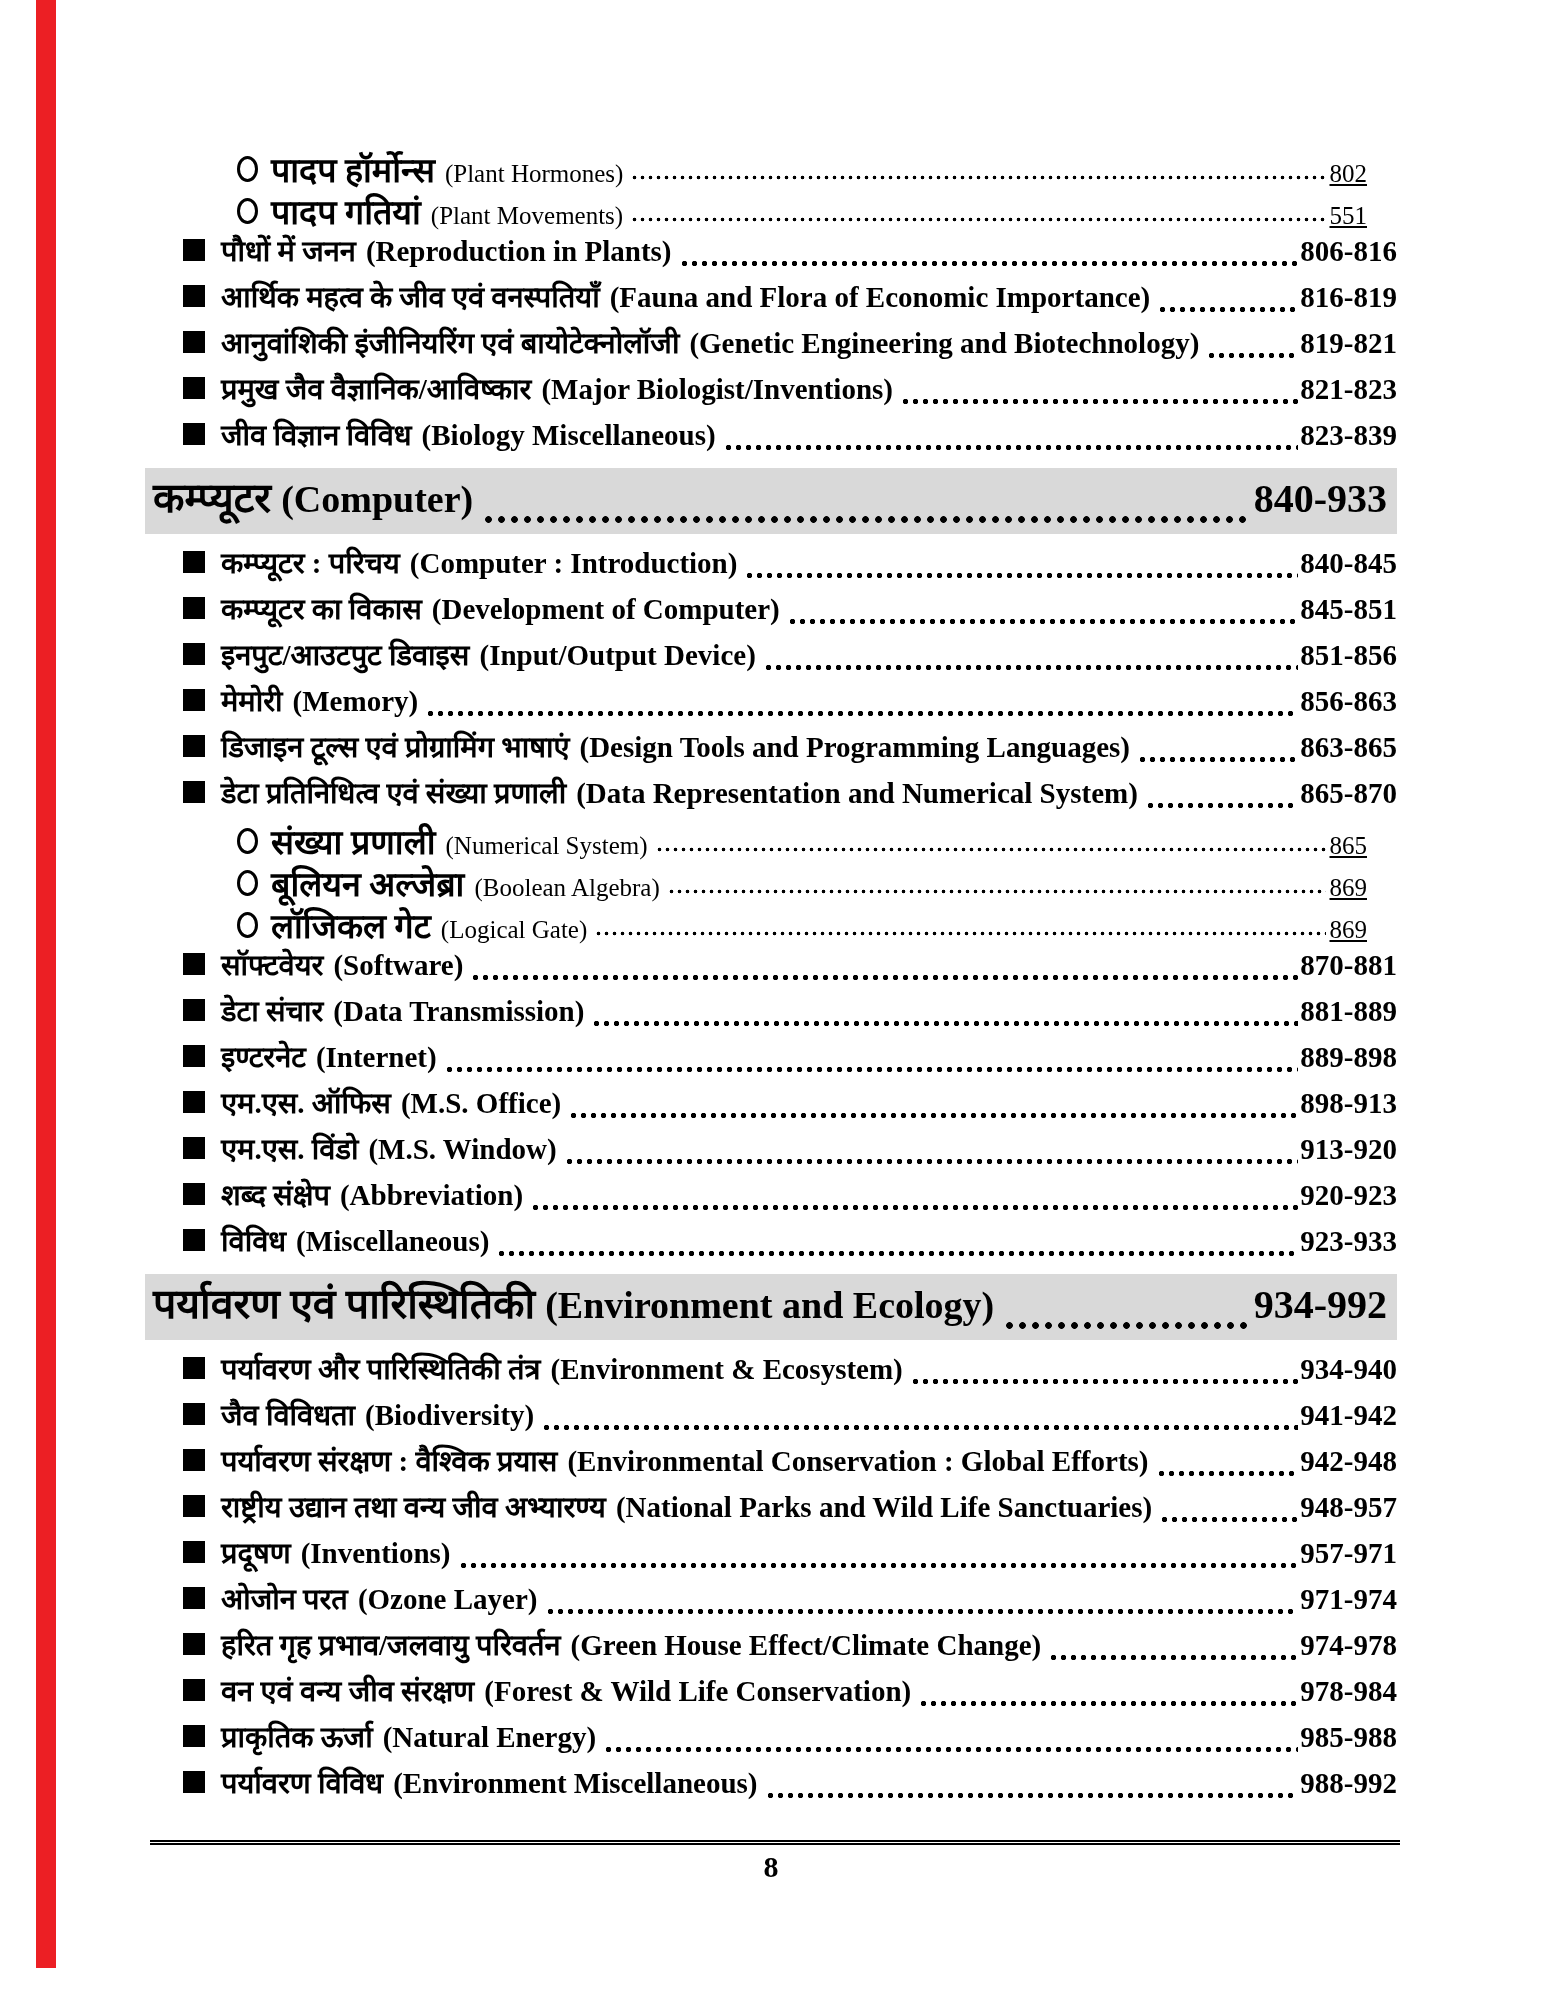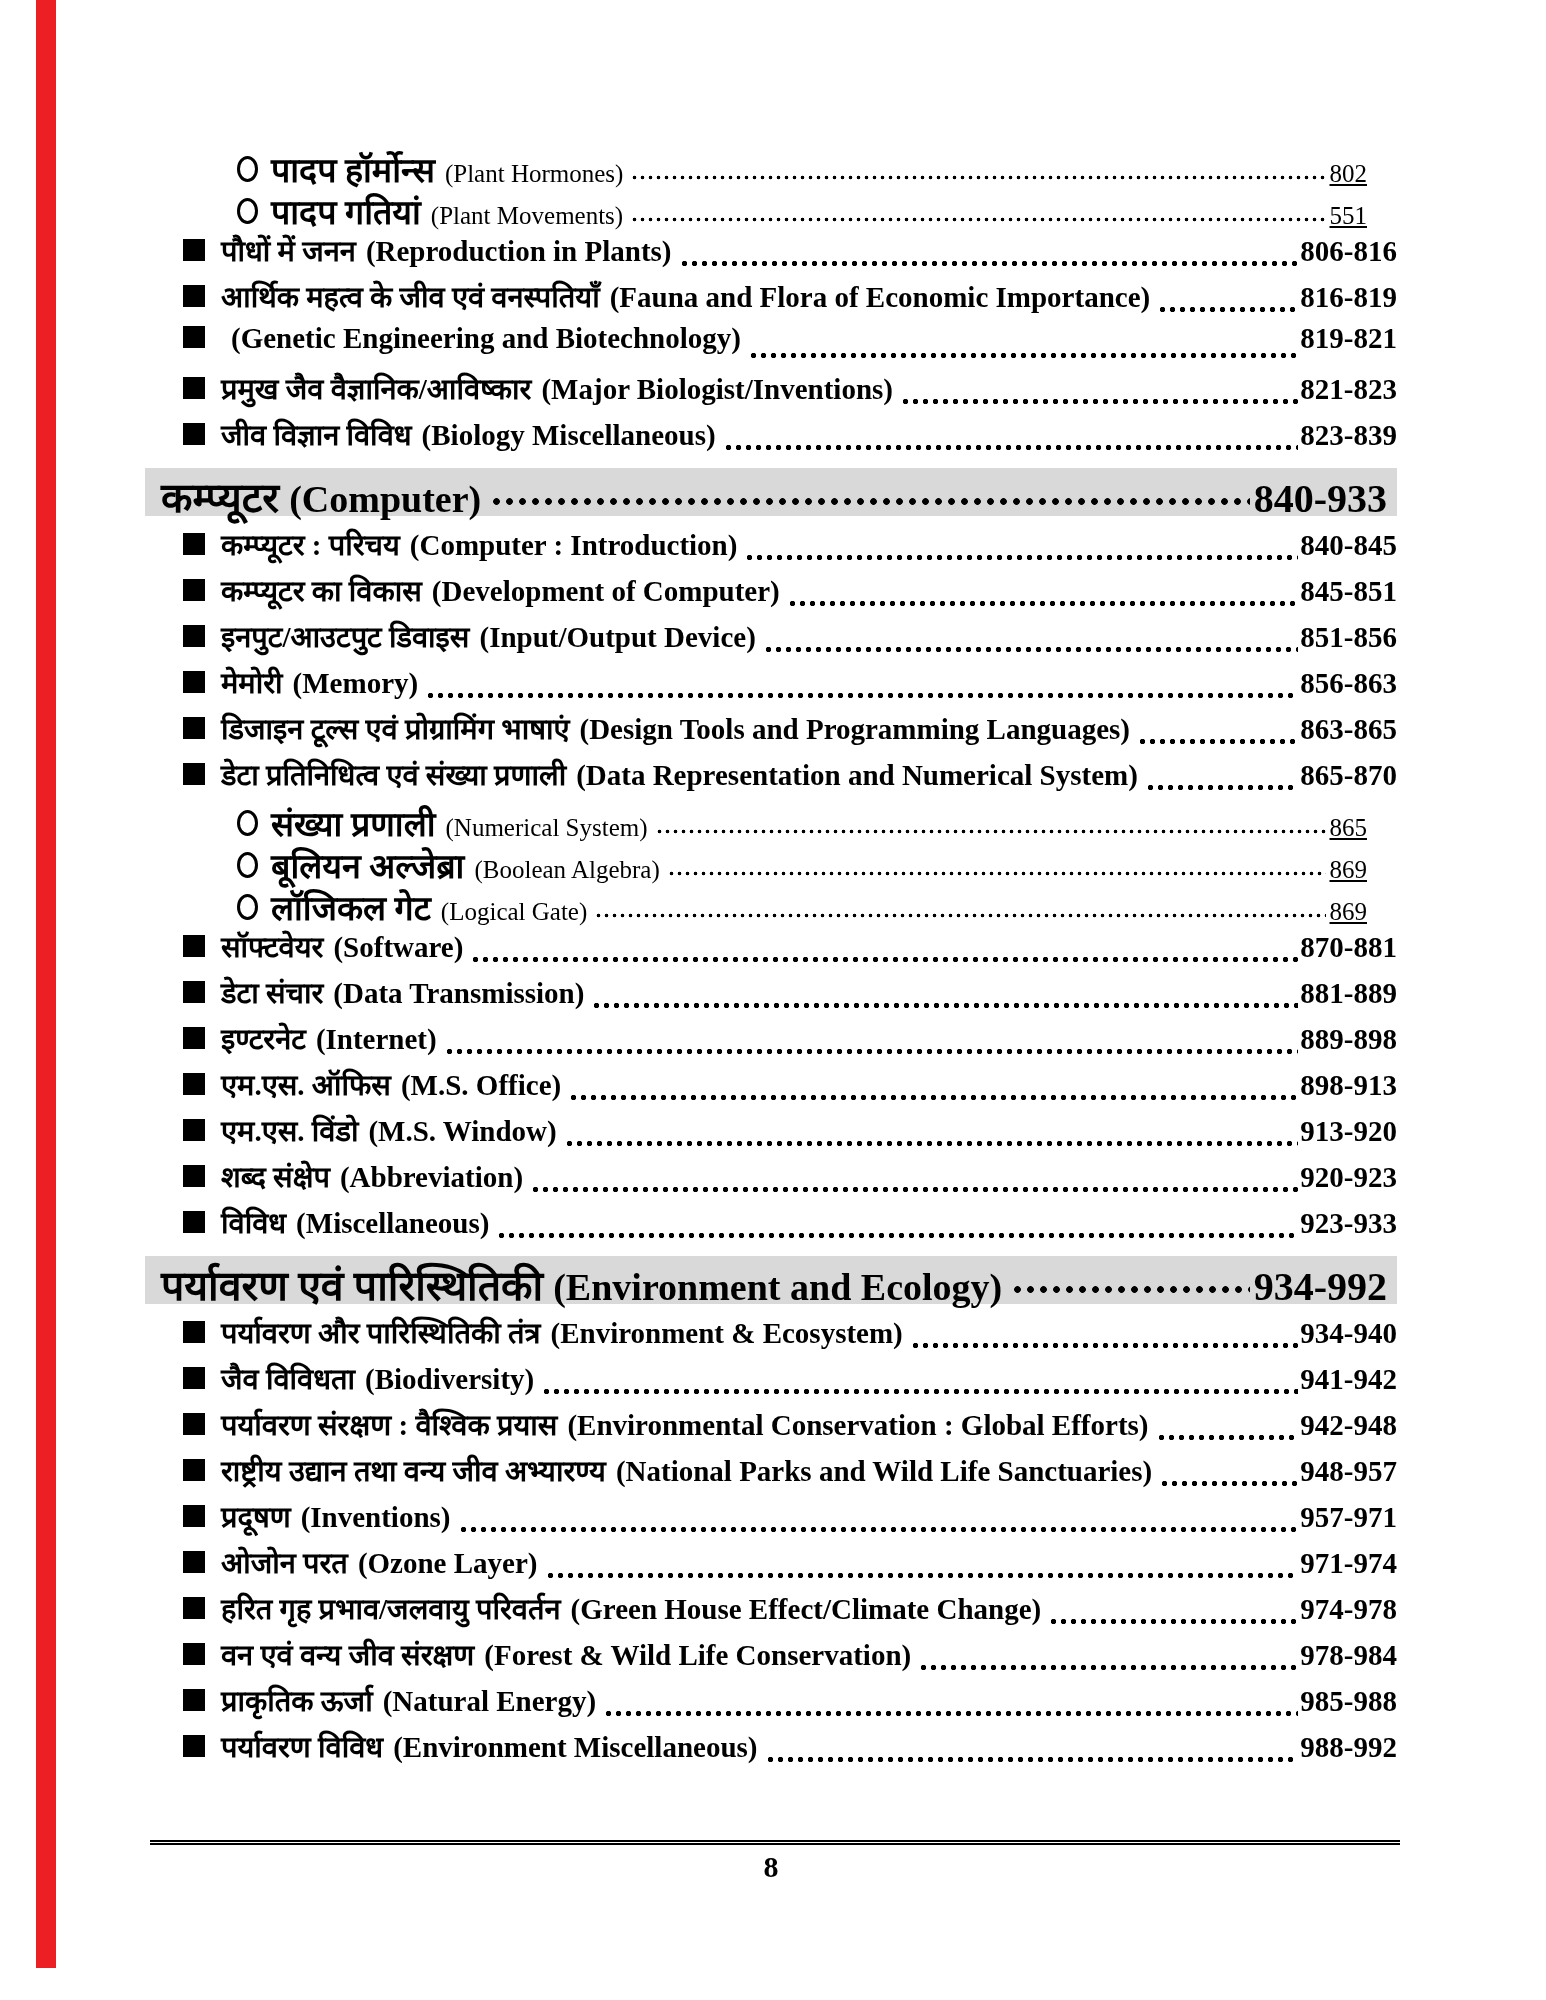--- a/index.html
+++ b/index.html
@@ -30,25 +30,25 @@
   
   .row.sub{height:42px;font-size:25px;padding-right:30px;}
   .row.sub .bullet-wrap{margin-left:92px;width:34px;flex:0 0 34px;}
   .cir{
     display:inline-block;width:15px;height:20px;
     border:3px solid #000;border-radius:50%;
     background:#fff;
   }
   
   .row.header{
-    height:48px;margin:8px 0 8px 0;
+    height:66px;margin:8px 0 8px 0;
     background:#d9d9d9;
     font-weight:bold;font-size:40px;
     align-items:baseline;
-    padding:0 10px 0 16px;
+    padding:0 10px 0 8px;
   }
   .row.header .hindi{font-size:41px;}
   .row.header .english{font-size:38px;}
   .row.header .pages{font-size:40px;}
   
   .hindi{
     font-family:"Liberation Serif","DejaVu Sans",serif;
     font-weight:bold;white-space:nowrap;
   }
   .row.sub .hindi{font-weight:bold;font-size:34px;}
@@ -114,20 +114,21 @@
     </div>
     <div class="row main">
       <span class="bullet-wrap"><span class="sq"></span></span>
       <span class="hindi">आर्थिक महत्व के जीव एवं वनस्पतियाँ</span>
       <span class="english">(Fauna and Flora of Economic Importance)</span>
       <span class="leader"></span>
       <span class="pages">816-819</span>
     </div>
     <div class="row main">
       <span class="bullet-wrap"><span class="sq"></span></span>
+      <span class="hindi">आनुवांशिकी इंजीनियरिंग एवं बायोटेक्नोलॉजी</span>
       <span class="english">(Genetic Engineering and Biotechnology)</span>
       <span class="leader"></span>
       <span class="pages">819-821</span>
     </div>
     <div class="row main">
       <span class="bullet-wrap"><span class="sq"></span></span>
       <span class="hindi">प्रमुख जैव वैज्ञानिक/आविष्कार</span>
       <span class="english">(Major Biologist/Inventions)</span>
       <span class="leader"></span>
       <span class="pages">821-823</span>

